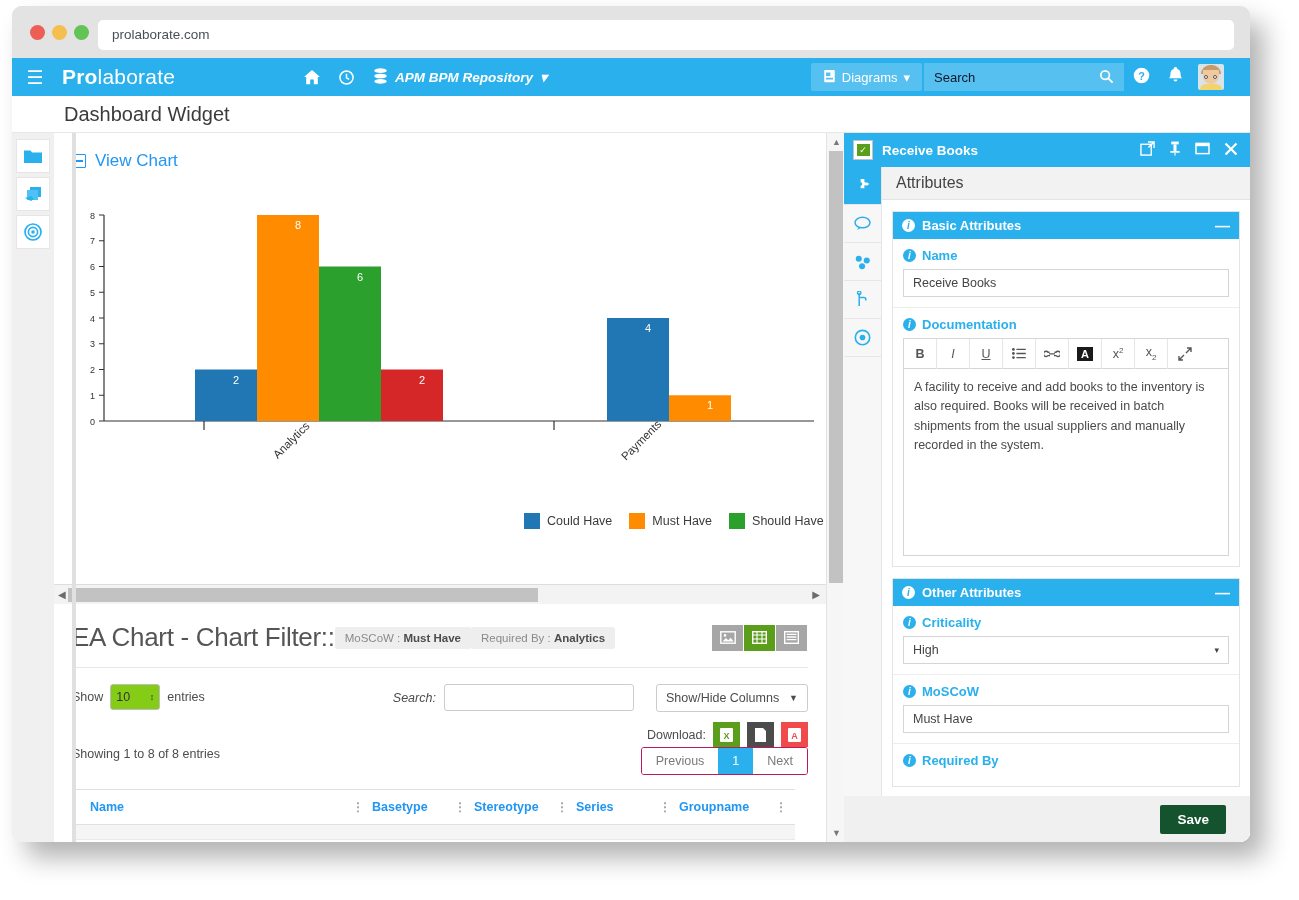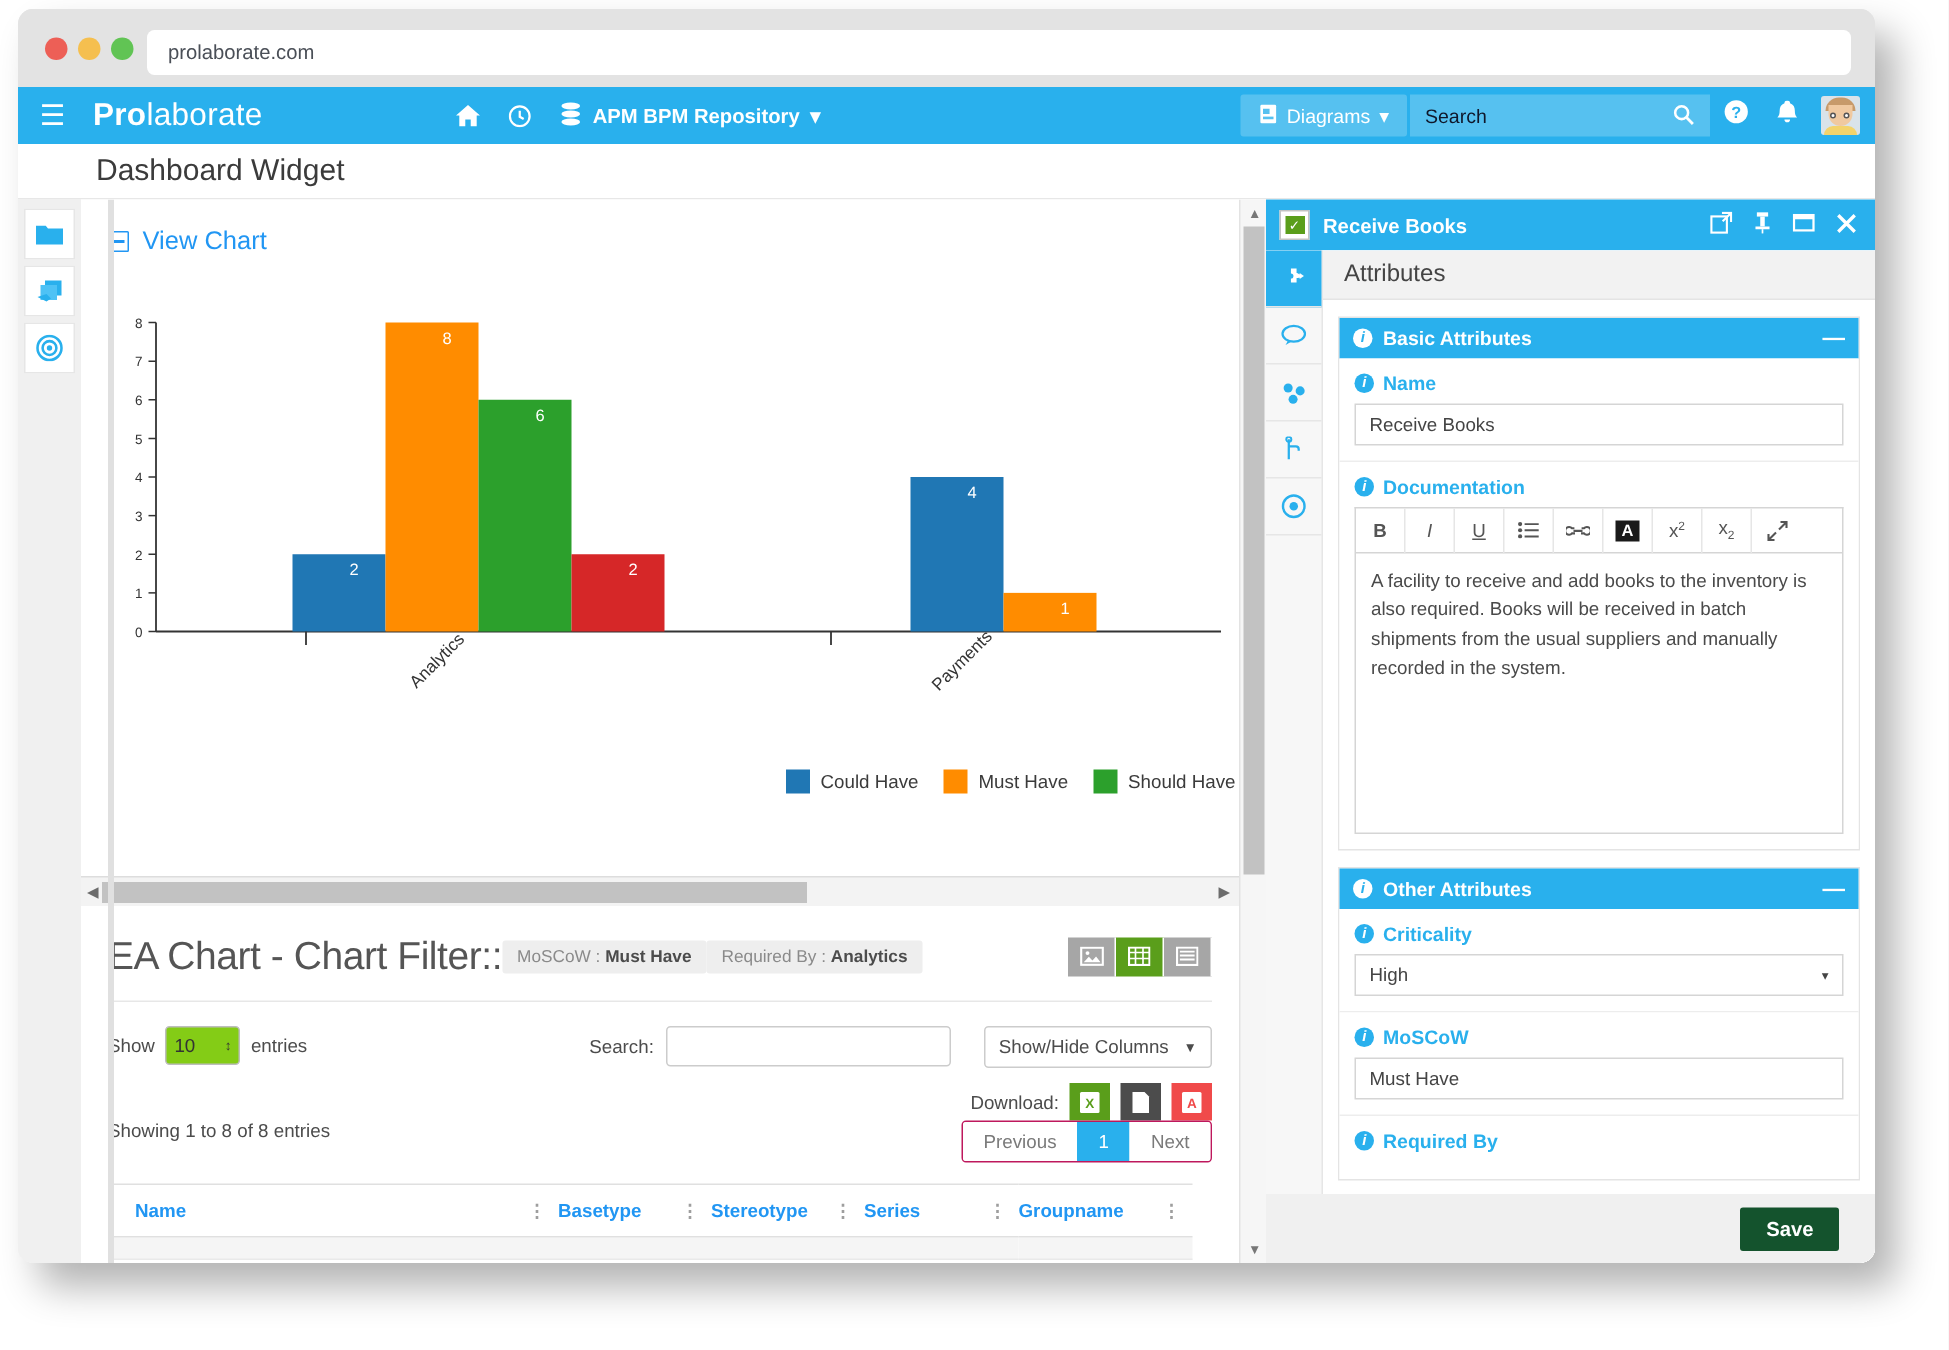--- a/index.html
+++ b/index.html
@@ -38,26 +38,26 @@
     height:38px; background:#29b0ed; display:flex; align-items:center; color:#fff;
     position:relative;
   }
   #hamburger{ width:46px; text-align:center; font-size:19px; cursor:pointer; }
   #brand{ font-size:21px; letter-spacing:.2px; margin-left:4px; }
   #brand .b{ font-weight:bold; }
   .nav-icon{
     width:34px; height:38px; display:flex; align-items:center; justify-content:center;
     font-size:15px; cursor:pointer;
   }
-  #nav-center{ display:flex; align-items:flex-start; margin-left:120px; }
+  #nav-center{ display:flex; align-items:flex-start; margin-left:120px;font-style:italic; }
   #repo{
     display:flex; align-items:center; gap:7px; padding:0 10px; height:38px;
     font-size:13.5px; font-weight:bold; cursor:pointer;
   }
-  #nav-right{ position:absolute; right:0; top:0; height:38px; display:flex; align-items:center; }
+  #nav-right{ position:absolute; right:16px; top:0; height:38px; display:flex; align-items:center; }
   #diagrams-btn{
     background:#56c1f0; height:28px; display:flex; align-items:center; gap:6px;
     padding:0 12px; font-size:13px; cursor:pointer; border-radius:2px;
   }
   #searchbox{
     background:#56c1f0; height:28px; width:200px; display:flex; align-items:center;
     padding:0 10px; font-size:13px; position:relative; margin-left:2px;
   }
   #searchbox .sv{ color:#0f172a; }
   #searchbox .mag{ position:absolute; right:10px; top:6px; }
@@ -147,21 +147,21 @@
   .vt-btn.active{ background:#5a9e1b; }
   #filter-divider{ height:1px; background:#e7e7e7; margin:14px 0 0 0; }
 
   #controls-row{ display:flex; align-items:flex-start; padding-top:16px; }
   #show-entries{ display:flex; align-items:center; gap:7px; font-size:12.5px; color:#4c4c4c; }
   #entries-select{
     width:50px; height:26px; border:1px solid #bdbdbd; border-radius:3px; background:#84cc16;
     display:flex; align-items:center; justify-content:space-between; padding:0 5px;
     font-size:12.5px; color:#333; cursor:pointer;
   }
-  #search-group{ display:flex; align-items:center; gap:8px; margin-left:188px; font-size:12.5px; color:#4c4c4c; }
+  #search-group{ display:flex; align-items:center; gap:8px; margin-left:188px; font-size:12.5px; color:#4c4c4c;font-style:italic; }
   #search-input{ width:190px; height:27px; border:1px solid #ccc; border-radius:3px; background:#fff; }
   #cols-select{
     margin-left:22px; width:212px; height:28px; border:1px solid #ccc; border-radius:3px;
     background:#fff; display:flex; align-items:center; justify-content:space-between;
     padding:0 9px; font-size:12.5px; color:#4c4c4c; cursor:pointer;
   }
 
   #download-row{ display:flex; align-items:center; justify-content:flex-end; gap:7px; margin-top:10px; }
   #download-label{ font-size:12.5px; color:#4c4c4c; }
   .dl-btn{ width:27px; height:25px; display:flex; align-items:center; justify-content:center; cursor:pointer; }

